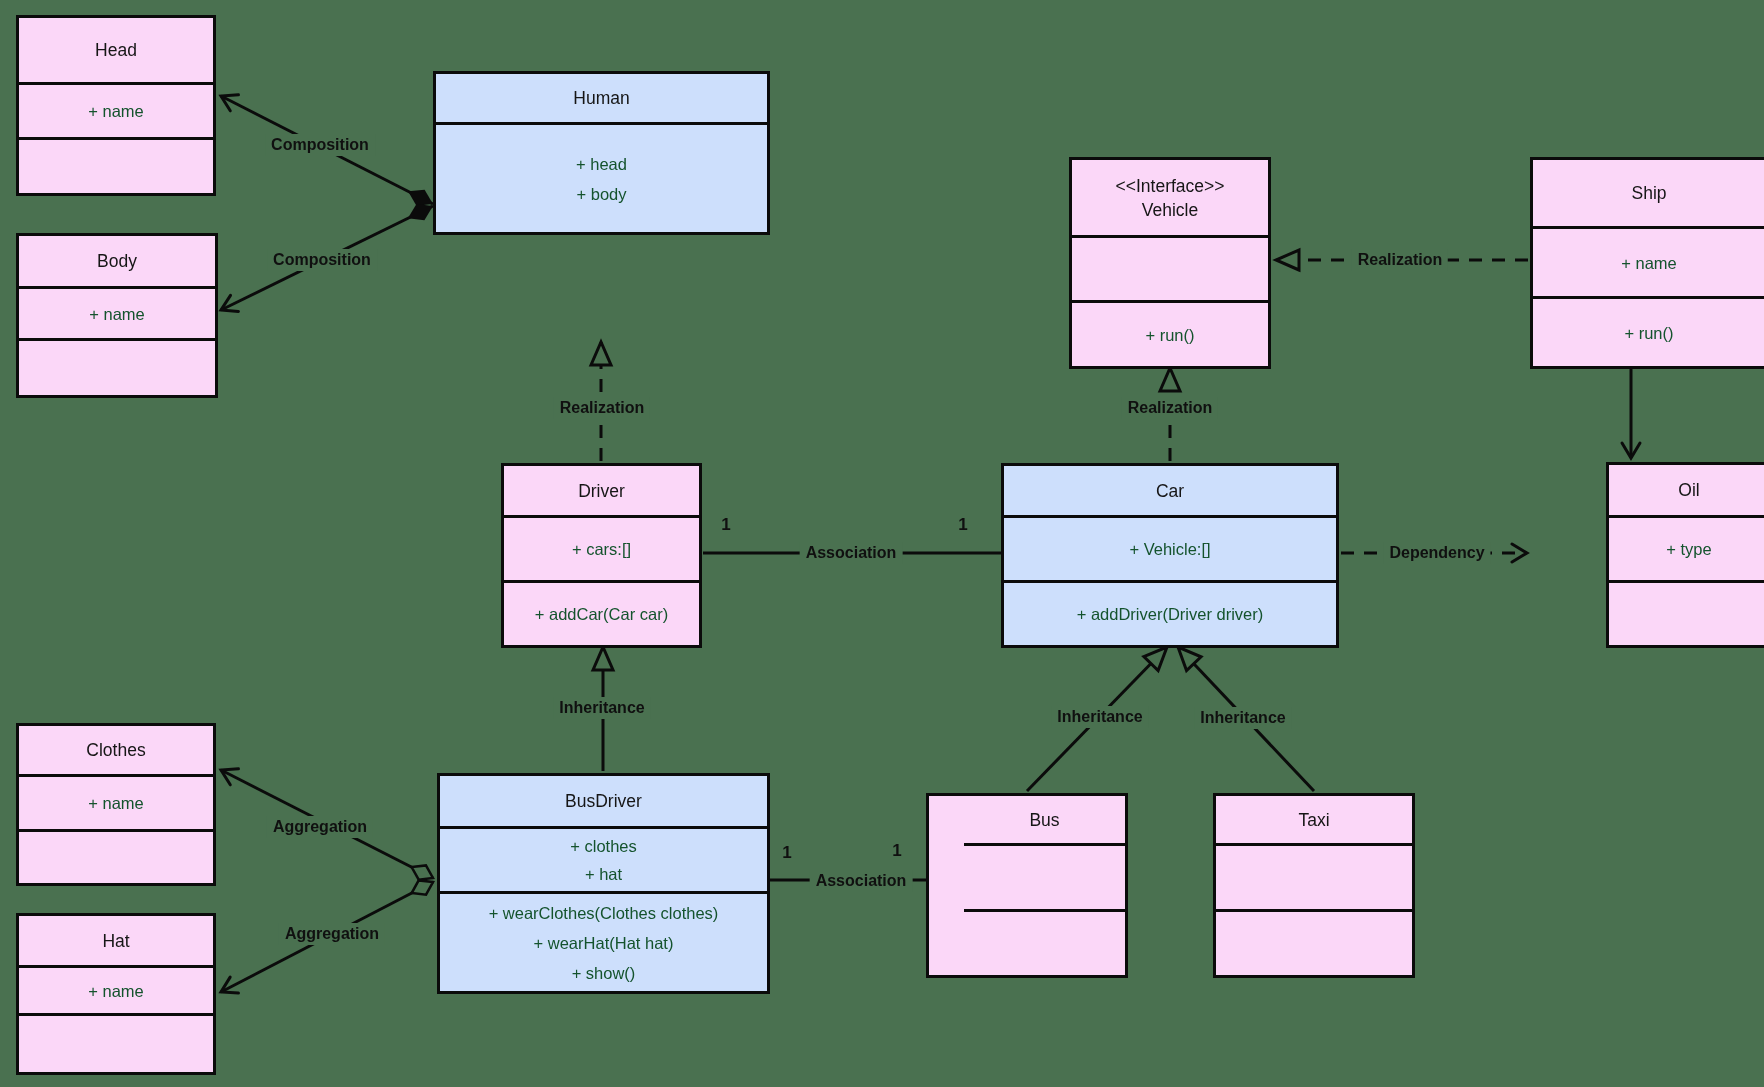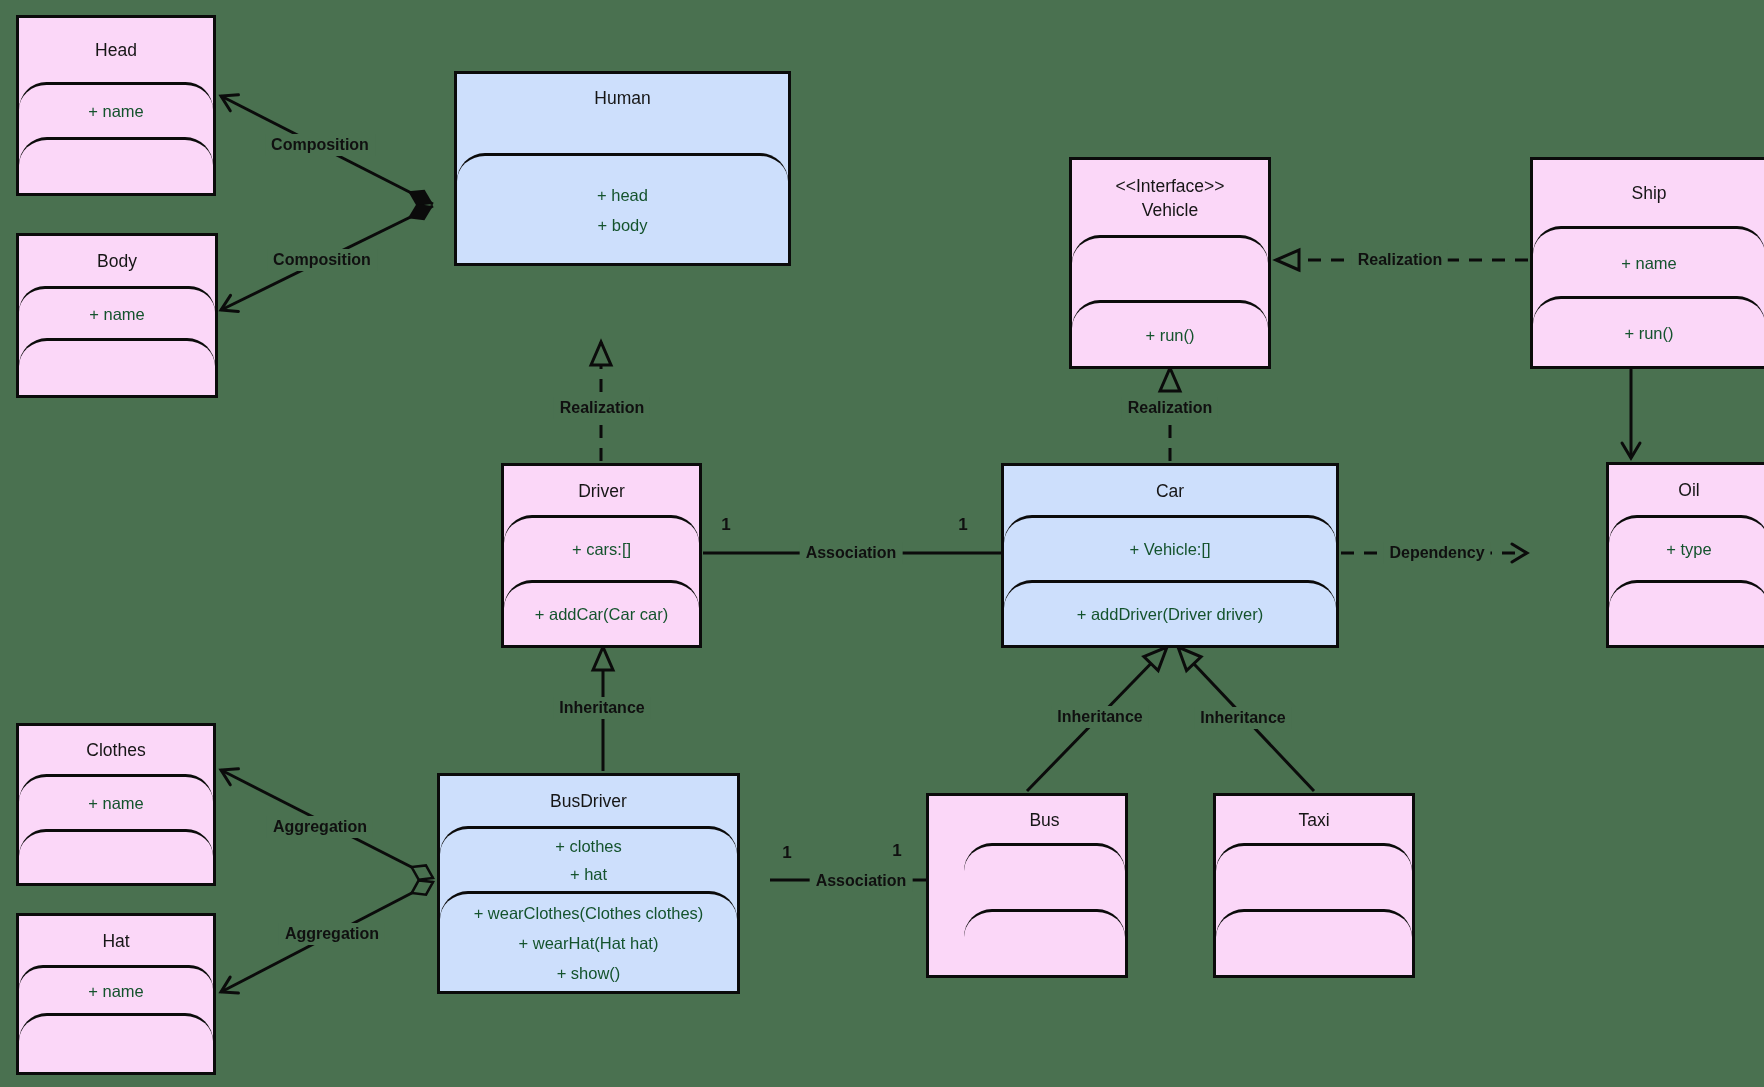--- a/index.html
+++ b/index.html
@@ -13,21 +13,20 @@
   .uml-class{
     position:absolute;z-index:2;box-sizing:border-box;
     border:3px solid #0B0B0B;display:flex;flex-direction:column;
   }
   .pink{background:#FBD7F8;}
   .blue{background:#CDDFFC;}
   .compartment{
     box-sizing:border-box;flex:none;
     display:flex;flex-direction:column;align-items:center;justify-content:center;
     border-top:3px solid #0B0B0B;
-    border-radius:28px;
   }
   .compartment.first{border-top:none;}
   .cls-title{font-size:17.5px;font-weight:500;color:#161616;line-height:24px;text-align:center;}
   .member{font-size:16.5px;font-weight:400;color:#14532d;line-height:30px;text-align:left;white-space:nowrap;}
   .edge-label{
     position:absolute;z-index:3;transform:translate(-50%,-50%);
     background:#4A7150;color:#101010;
     font-size:16px;font-weight:700;line-height:20px;
     padding:1px 6px;white-space:nowrap;
   }
@@ -111,21 +110,21 @@
   <div class="uml-class pink" style="left:16px;top:233px;width:202px;">
     <div class="compartment first" style="height:50px">
       <div class="cls-title">Body</div>
     </div>
     <div class="compartment" style="height:52px">
       <div class="member">+ name</div>
     </div>
     <div class="compartment" style="height:57px"></div>
   </div>
 
-  <div class="uml-class blue" style="left:454px;top:71px;width:337px;gap:31px;">
+  <div class="uml-class blue" style="left:433px;top:71px;width:337px;">
     <div class="compartment first" style="height:48px">
       <div class="cls-title">Human</div>
     </div>
     <div class="compartment" style="height:110px">
       <div class="member">+ head</div>
       <div class="member">+ body</div>
     </div>
   </div>
 
   <div class="uml-class pink" style="left:1069px;top:157px;width:202px;">
@@ -198,21 +197,21 @@
   <div class="uml-class pink" style="left:16px;top:913px;width:200px;">
     <div class="compartment first" style="height:49px">
       <div class="cls-title">Hat</div>
     </div>
     <div class="compartment" style="height:48px">
       <div class="member">+ name</div>
     </div>
     <div class="compartment" style="height:59px"></div>
   </div>
 
-  <div class="uml-class blue" style="left:437px;top:773px;width:303px;">
+  <div class="uml-class blue" style="left:437px;top:773px;width:333px;">
     <div class="compartment first" style="height:50px">
       <div class="cls-title">BusDriver</div>
     </div>
     <div class="compartment" style="height:65px">
       <div class="member" style="line-height:28px">+ clothes</div>
       <div class="member" style="line-height:28px">+ hat</div>
     </div>
     <div class="compartment" style="height:100px">
       <div class="member">+ wearClothes(Clothes clothes)</div>
       <div class="member">+ wearHat(Hat hat)</div>

